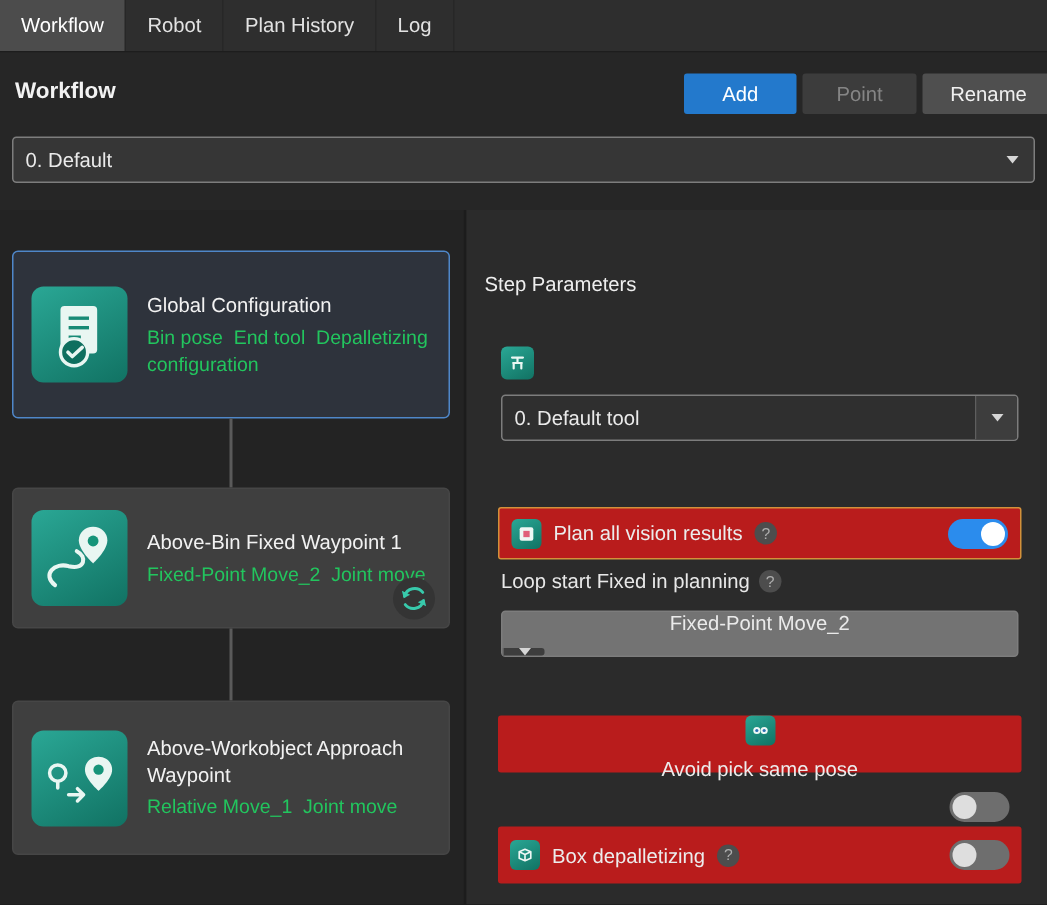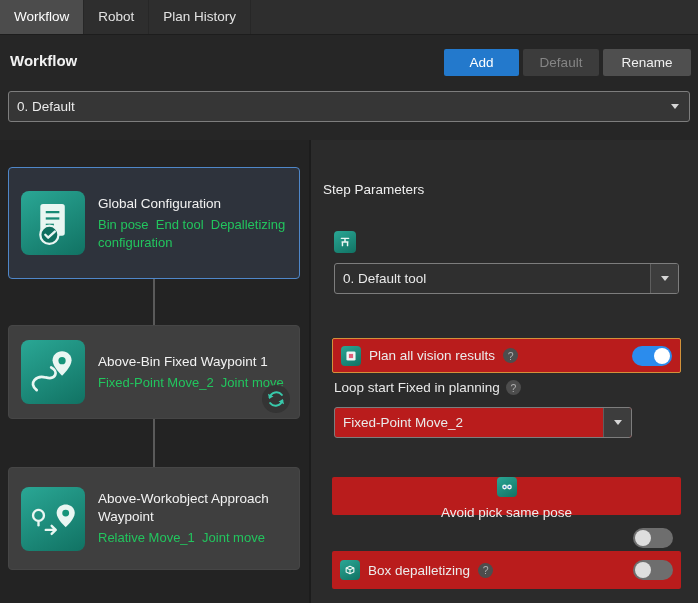--- a/index.html
+++ b/index.html
@@ -10,21 +10,21 @@
   }
   
   .tabbar { position:absolute; left:0; top:0; width:698px; height:34px;
     background:#2e2e2e; display:flex; border-bottom:1px solid #1d1d1d; }
   .tab { padding:0 14px; line-height:34px; font-size:13.5px; color:#e2e2e2;
     cursor:default; border-right:1px solid #272727; }
   .tab.active { background:#4c4c4c; color:#ffffff; }
   
   .wf-title { position:absolute; left:10px; top:52px; font-size:15px; font-weight:bold; color:#f2f2f2; }
   .btn { position:absolute; top:49px; height:27px; border:none; border-radius:2px;
-    font-size:13.5px; font-family:inherit; display:flex; align-items:center; justify-content:center; }
+    font-size:13.5px; font-family:inherit; display:flex; align-items:center; justify-content:center;margin-left:12px; }
   .btn-add    { left:444px; width:75px; background:#2379cc; color:#ffffff; }
   .btn-delete { left:523px; width:76px; background:#3c3c3c; color:#858585; }
   .btn-rename { left:603px; width:88px; background:#4f4f4f; color:#f0f0f0; }
   
   .select { display:flex; align-items:center; background:#313131; border:1px solid #7d7d7d;
     border-radius:3px; font-size:13.5px; color:#eaeaea; box-sizing:border-box; }
   .select .sel-text { padding:0 8px; flex:1; white-space:nowrap; overflow:hidden; }
   .select .arrow-plain { padding:0 10px; display:flex; align-items:center; }
   .select .arrow-box { width:27px; align-self:stretch; display:flex; align-items:center;
     justify-content:center; border-left:1px solid #5e5e5e; background:#3d3d3d; border-radius:0 2px 2px 0; }
@@ -55,21 +55,21 @@
   .loop-badge { position:absolute; right:9px; bottom:5px; width:28px; height:28px; border-radius:50%;
     background:#343434; display:flex; align-items:center; justify-content:center; }
   
   .sp-title { position:absolute; left:12px; top:42px; font-size:13.5px; color:#eeeeee; }
   .mini-tile { border-radius:4px; background:linear-gradient(150deg,#2aa795 0%, #117263 100%);
     display:flex; align-items:center; justify-content:center; flex:none; }
   .tool-icon { position:absolute; left:23px; top:91px; width:22px; height:22px; }
   .tool-select { position:absolute; left:23px; top:123px; width:345px; height:31px; background:#2f2f2f; }
   .loop-label-row { position:absolute; left:23px; top:240px; display:flex; align-items:center; gap:6px;
     font-size:13.5px; color:#e8e8e8; }
-  .loop-select { position:absolute; left:23px; top:267px; width:298px; height:31px; background:#b91c1c; }
+  .loop-select { position:absolute; left:23px; top:267px; width:345px; height:31px; background:#737373;flex-direction:column; }
   .param-row { position:absolute; left:21px; width:349px; background:#b91c1c; border-radius:2px;
     display:flex; align-items:center; gap:8px; padding:0 8px; box-sizing:border-box; }
   .row-plan  { top:198px; height:35px; border:1px solid #d3913a; }
   .row-avoid { top:337px; height:38px;flex-direction:column; }
   .row-box   { top:411px; height:38px; }
   .row-label { font-size:13.5px; color:#ececec; white-space:nowrap; }
   .row-icon { width:20px; height:20px; }
   .help { width:15px; height:15px; border-radius:50%; background:#4d4d4d; color:#aeaeae;
     font-size:10.5px; display:inline-flex; align-items:center; justify-content:center; flex:none; }
   .toggle { margin-left:auto; width:40px; height:20px; border-radius:10px; background:#6e6e6e;
@@ -81,25 +81,26 @@
 </style>
 </head>
 <body>
 
 <div class="app">
 
   <div class="tabbar">
     <div class="tab active">Workflow</div>
     <div class="tab">Robot</div>
     <div class="tab">Plan History</div>
+    <div class="tab">Log</div>
   </div>
 
   <div class="wf-title">Workflow</div>
   <button class="btn btn-add">Add</button>
-  <button class="btn btn-delete">Default</button>
+  <button class="btn btn-delete">Point</button>
   <button class="btn btn-rename">Rename</button>
 
   <div class="select workflow-selector">
     <div class="sel-text">0. Default</div>
     <div class="arrow-plain">
         <span class="caret"></span>
       </div>
   </div>
 
   <div class="panel-divider"></div>

